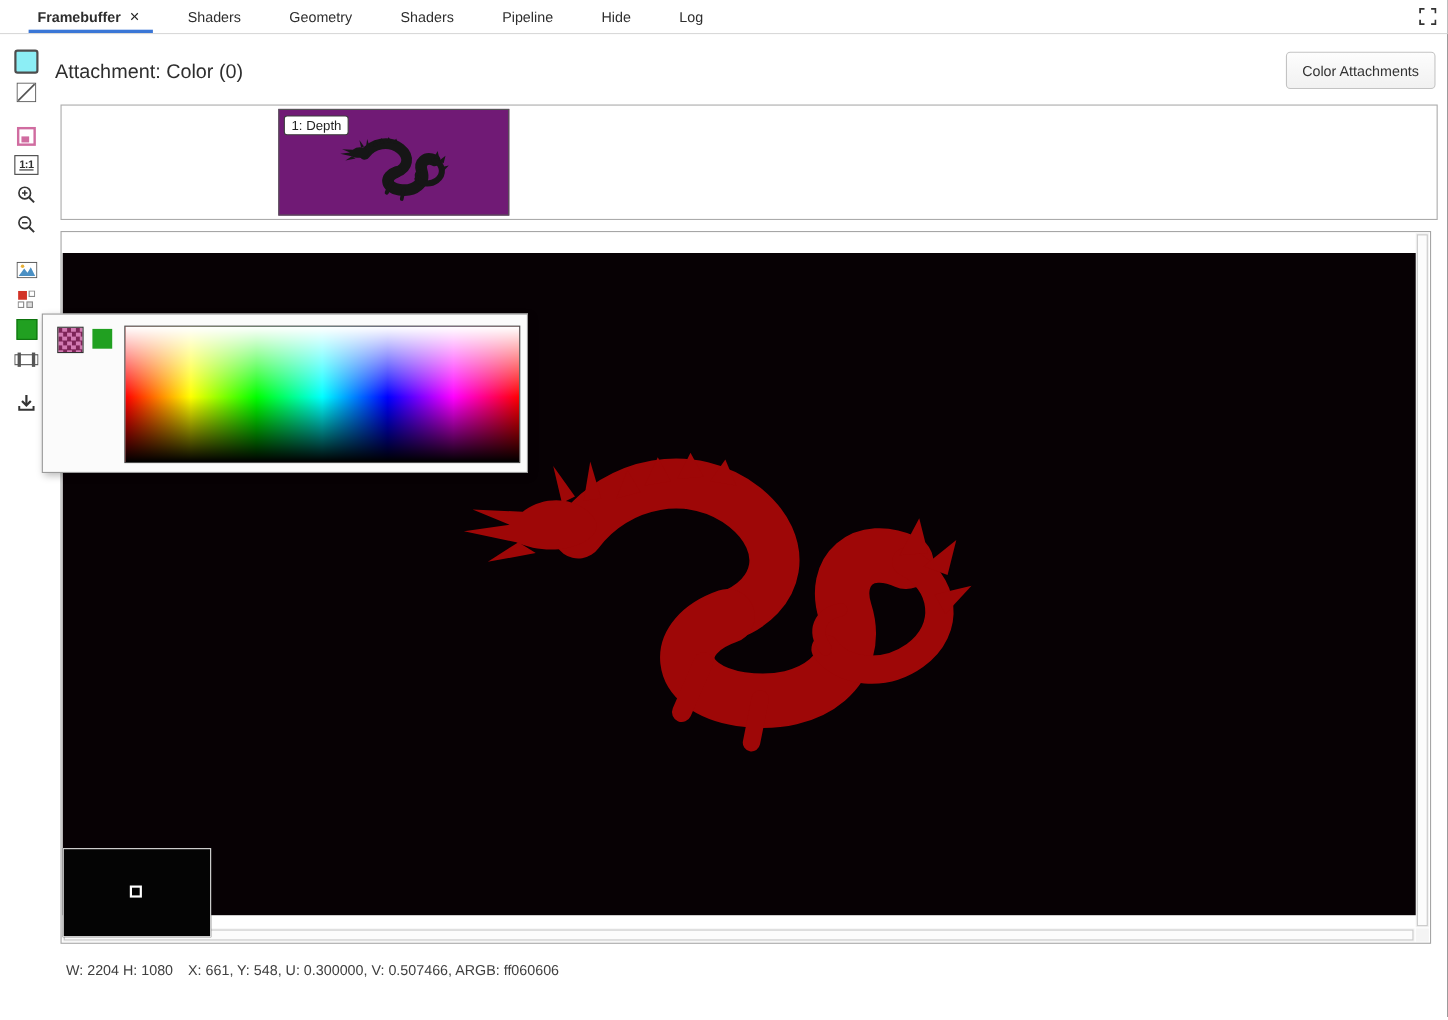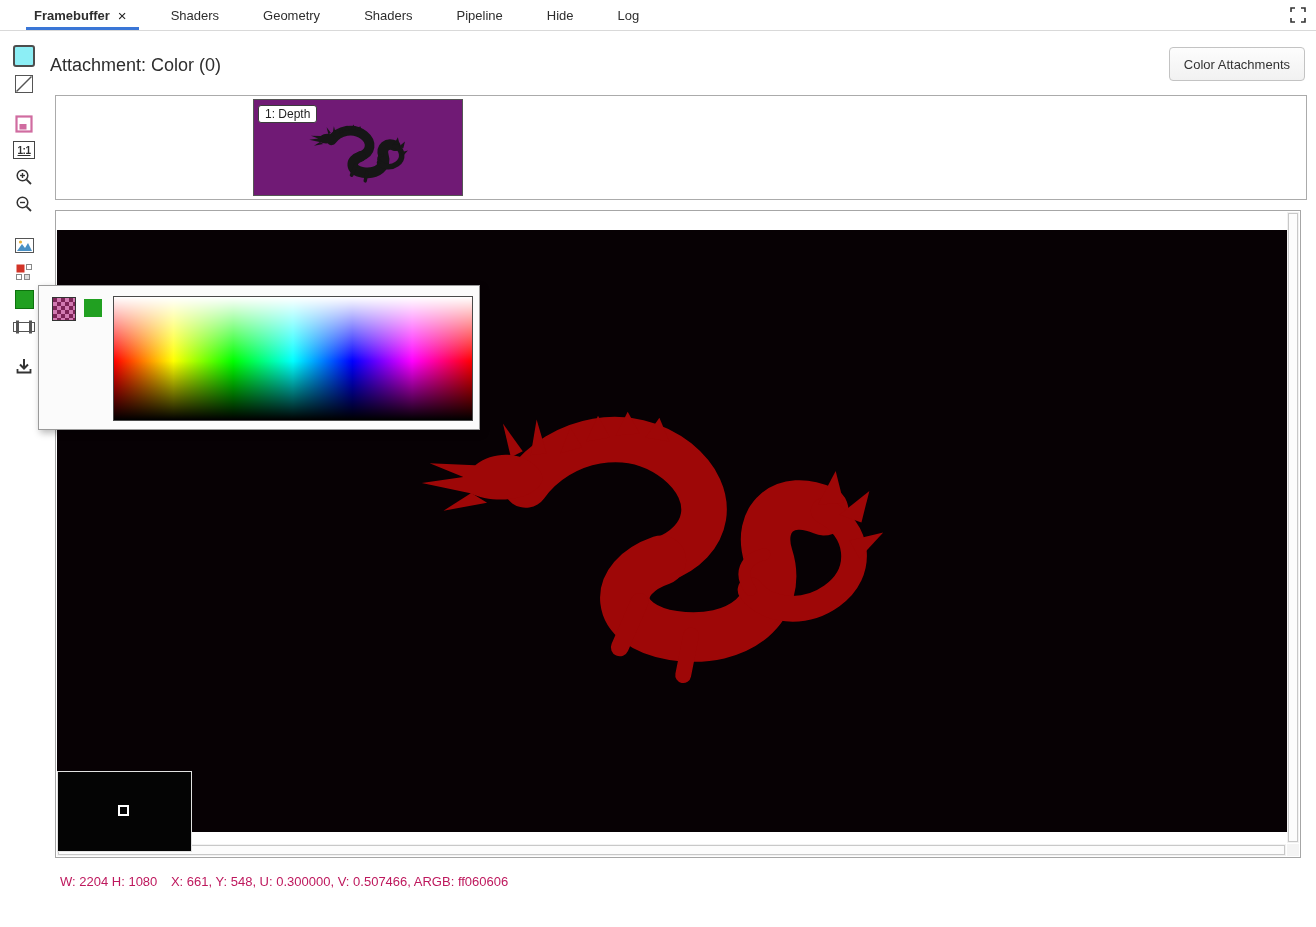--- a/index.html
+++ b/index.html
@@ -79,21 +79,21 @@
                     background-size:8px 8px; }
   .picker-green { position:absolute; left:45px; top:13px; width:18px; height:18px; background:#21a021; }
   .picker-gradient { position:absolute; left:74px; top:10px; width:360px; height:125px;
                      border:1px solid #4a4a4a; box-sizing:border-box;
                      background:
                        linear-gradient(to bottom, rgba(0,0,0,0) 52%, #000 100%),
                        linear-gradient(to bottom, #fff 0%, rgba(255,255,255,0) 52%),
                        linear-gradient(to right, #f00 0%, #ff0 16.6%, #0f0 33.3%, #0ff 50%, #00f 66.6%, #f0f 83.3%, #f00 100%); }
 
   
-  .statusbar { position:absolute; left:60px; top:874px; font-size:13px; color:#be185d; }
+  .statusbar { position:absolute; left:60px; top:874px; font-size:13px; color:#404040; }
   .statusbar span { margin-right:10px; }
 </style>
 </head>
 <body>
 
 <svg width="0" height="0" style="position:absolute" aria-hidden="true">
   <defs>
     <symbol id="dragonSym" viewBox="0 0 520 340">
       <g stroke="currentColor" fill="none" stroke-linecap="round">
         <path d="M135,120 C170,72 240,58 288,96 C330,130 322,178 272,196" stroke-width="46"></path>

